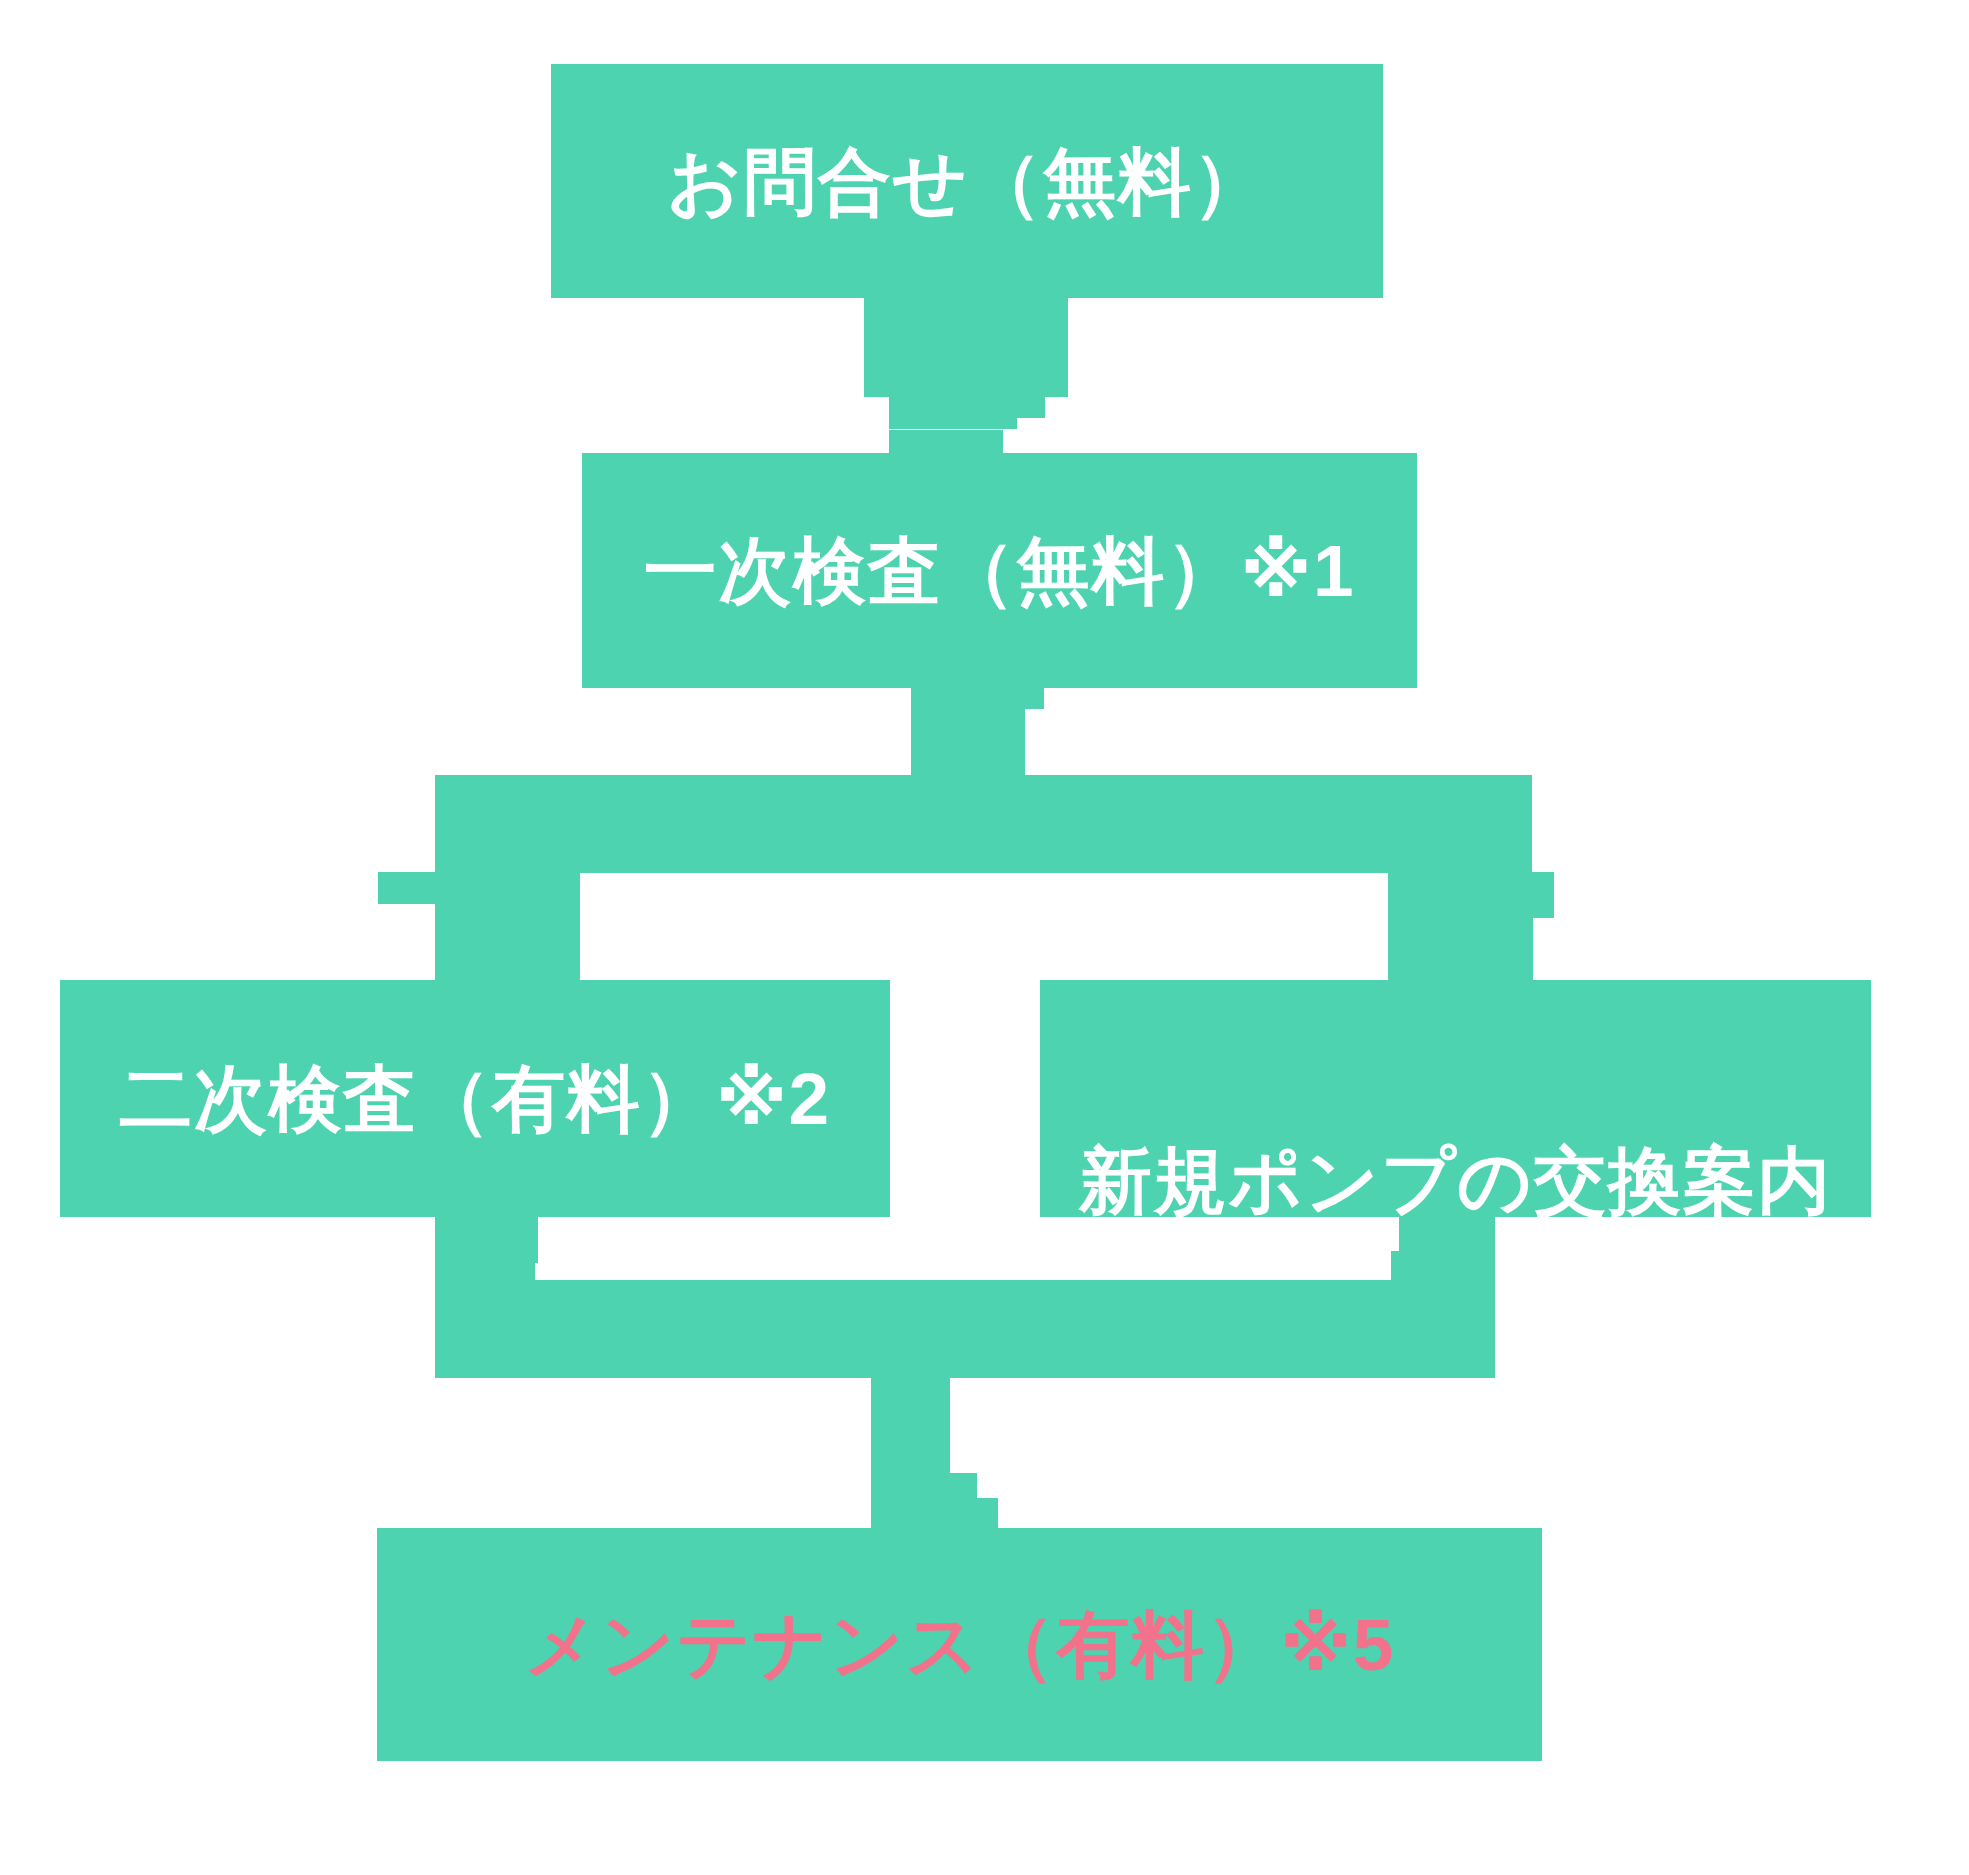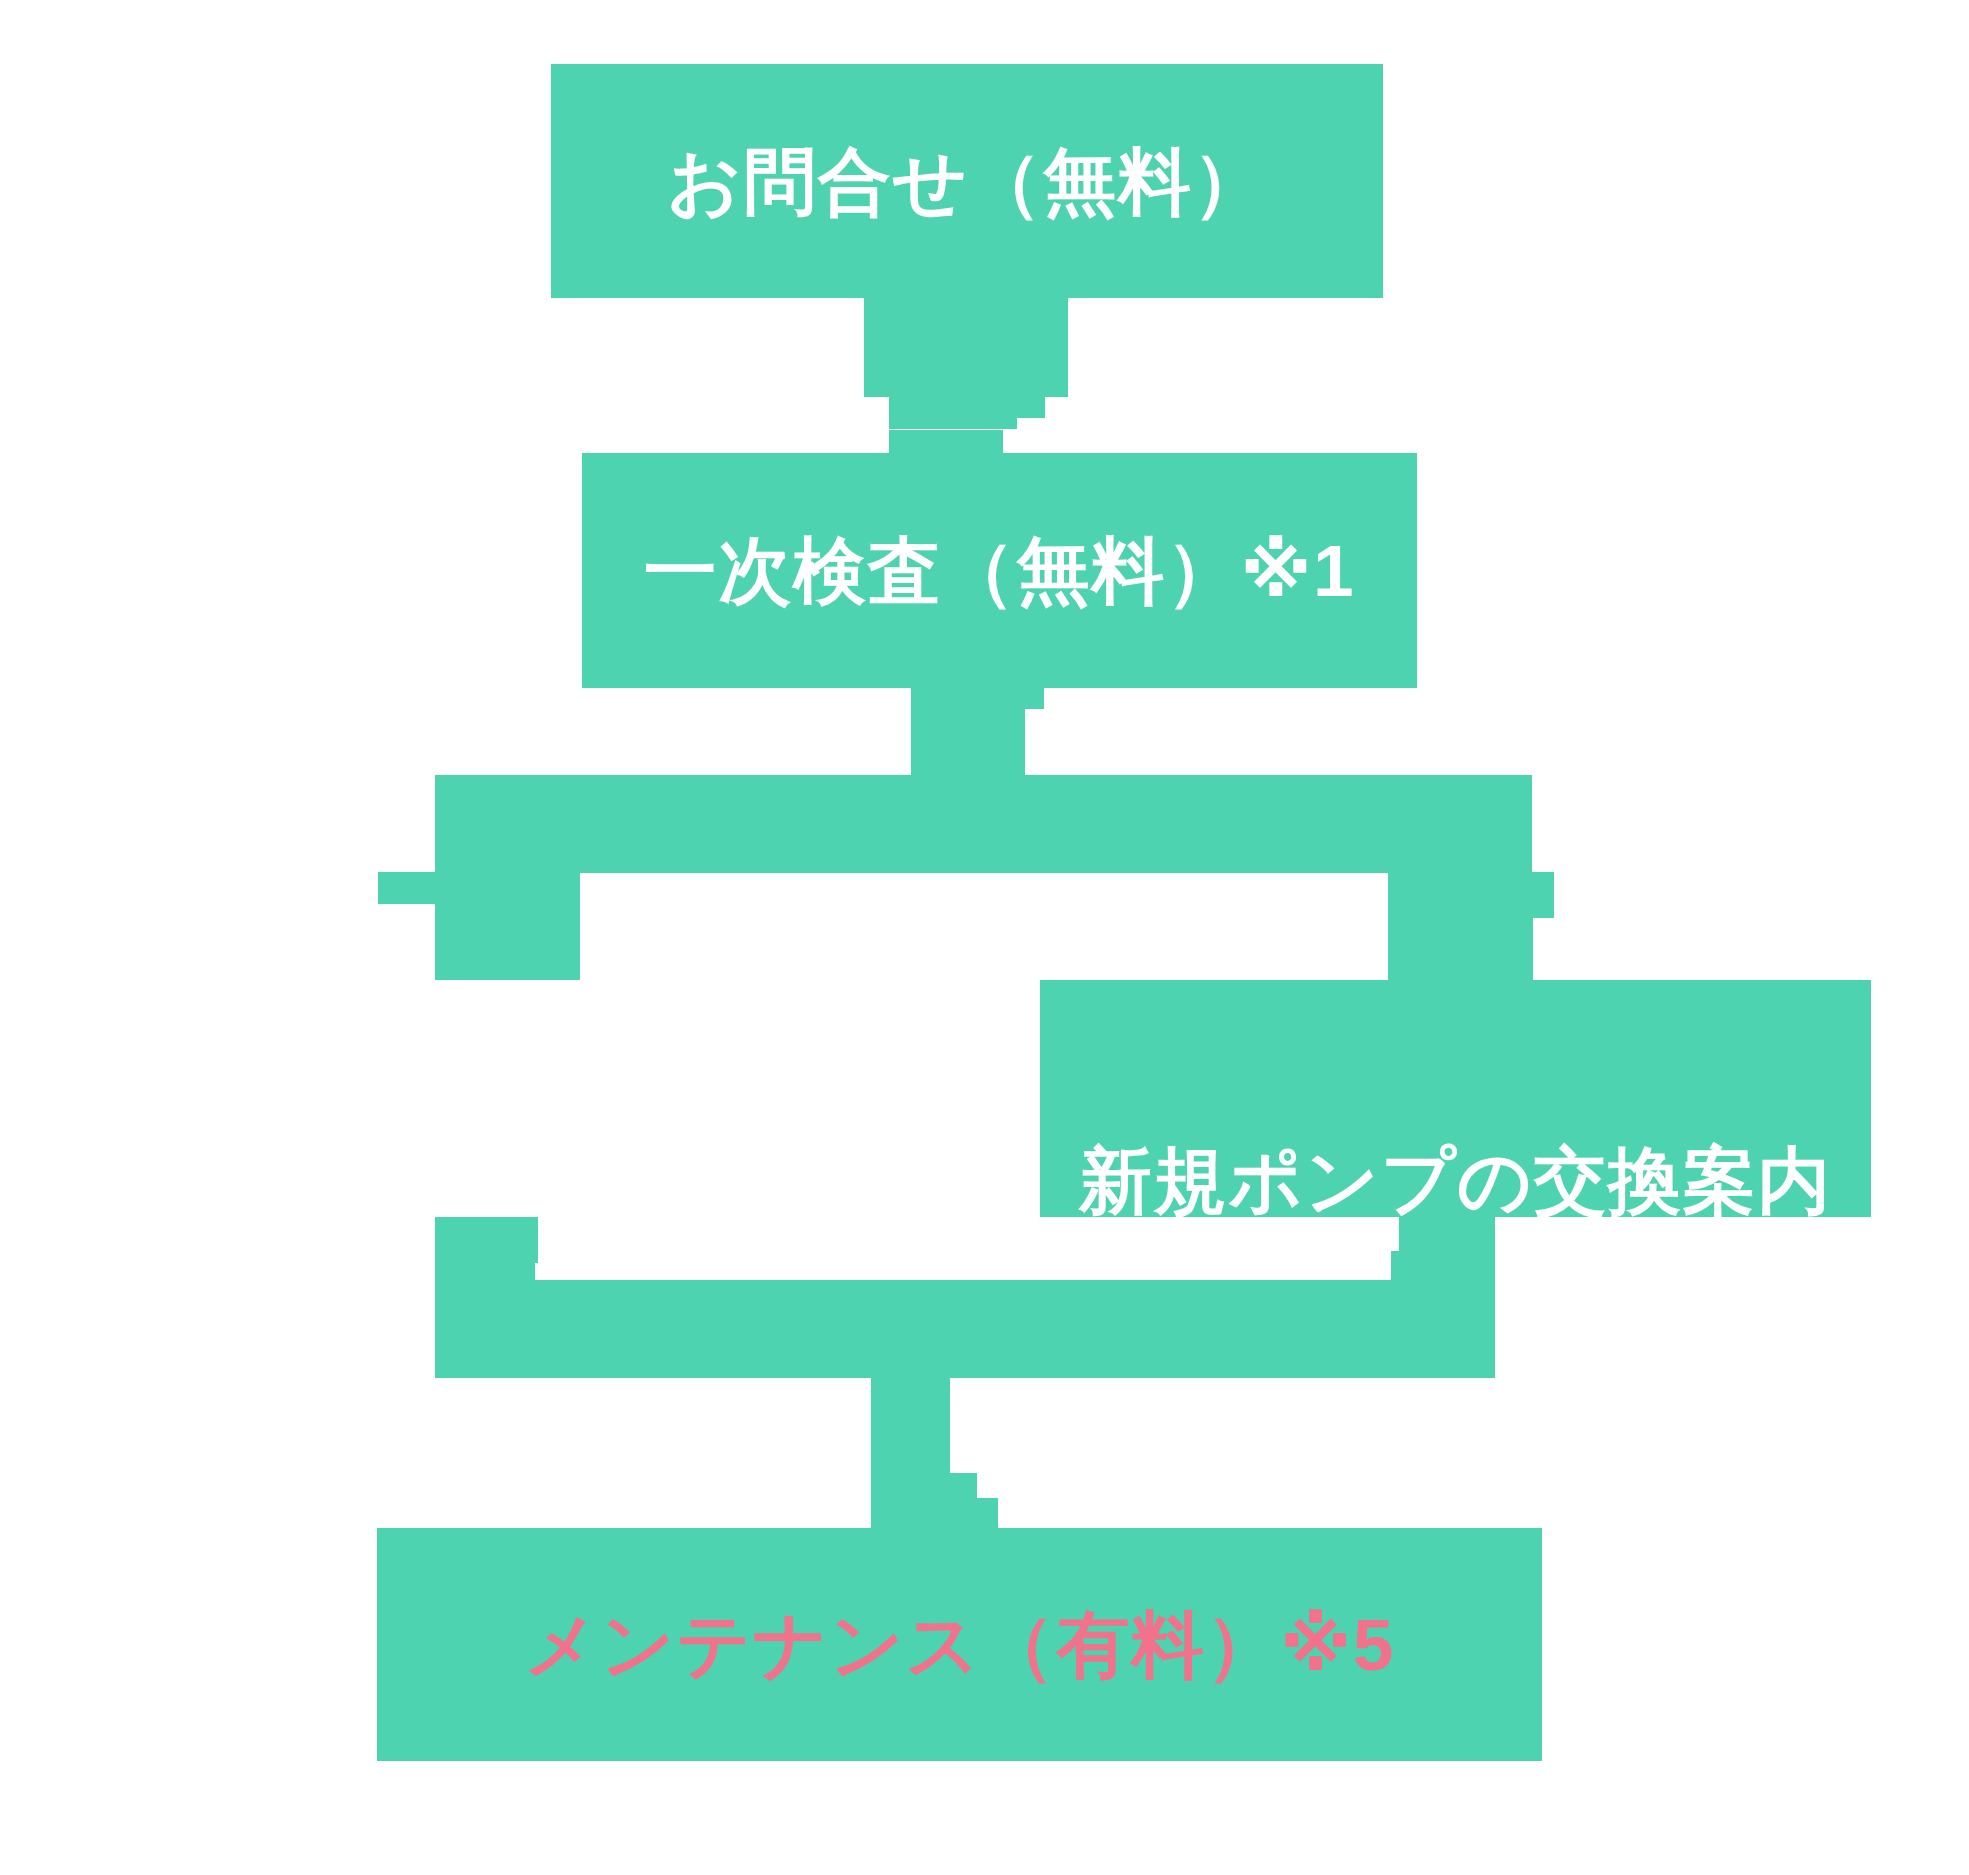--- a/index.html
+++ b/index.html
@@ -34,20 +34,23 @@
 <div class="canvas">
 
   <div class="box fill-green text-white" style="left: 551px; top: 64px; width: 832px; height: 234px; background: rgb(77, 211, 176); color: rgb(255, 255, 255);">
     <span>お問合せ（無料）</span>
   </div>
 
   <div class="box fill-green text-white" style="left: 550px; top: 453px; width: 835px; height: 235px; background: rgb(77, 211, 176); color: rgb(255, 255, 255); margin-left: 32px;">
     <span>一次検査（無料）※1</span>
   </div>
 
+  <div class="box fill-green text-white" style="left: 60px; top: 980px; width: 830px; height: 237px; background: rgb(77, 211, 176); color: rgb(255, 255, 255);">
+    <span>二次検査（有料）※2</span>
+  </div>
 
   <div class="box fill-green text-white" style="left: 1040px; top: 980px; width: 831px; height: 237px; background: rgb(77, 211, 176); color: rgb(255, 255, 255); align-items: flex-end;">
     <span>新規ポンプの交換案内</span>
   </div>
 
   <div class="box fill-green text-pink" style="left: 377px; top: 1528px; width: 1165px; height: 233px; background: rgb(77, 211, 176); color: rgb(242, 113, 139);">
     <span>メンテナンス（有料）※5</span>
   </div>
 
   <div>

